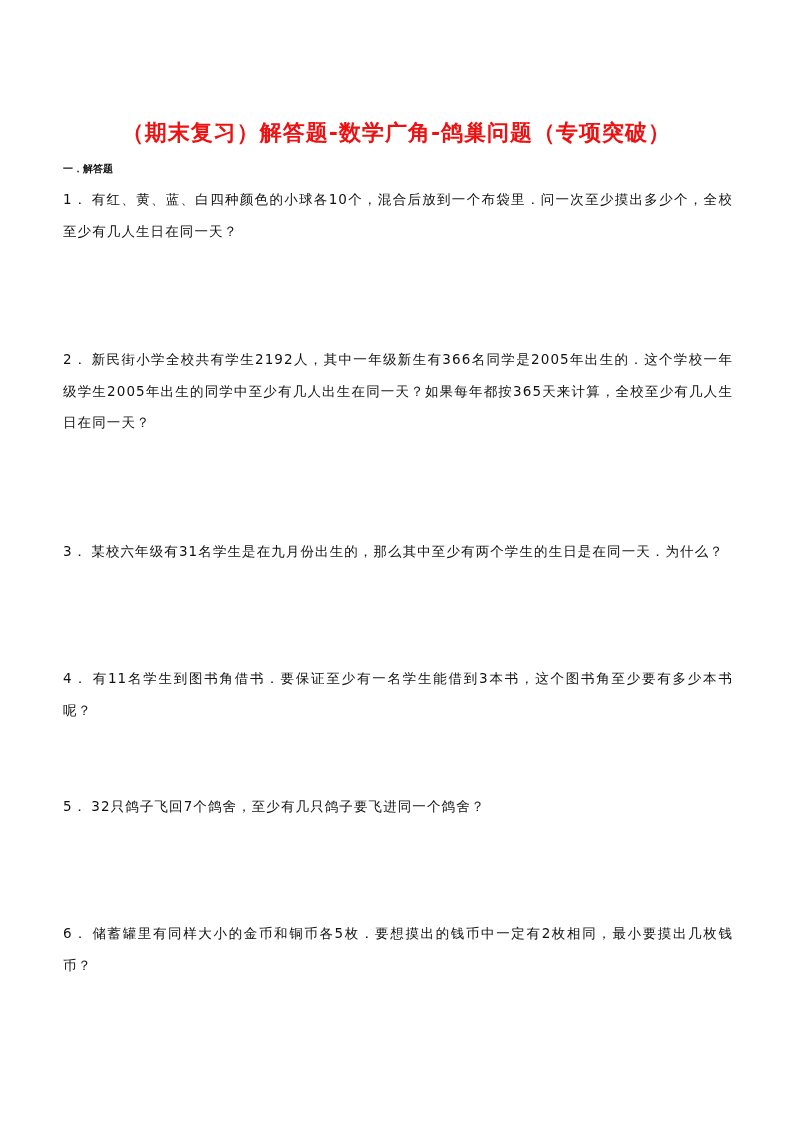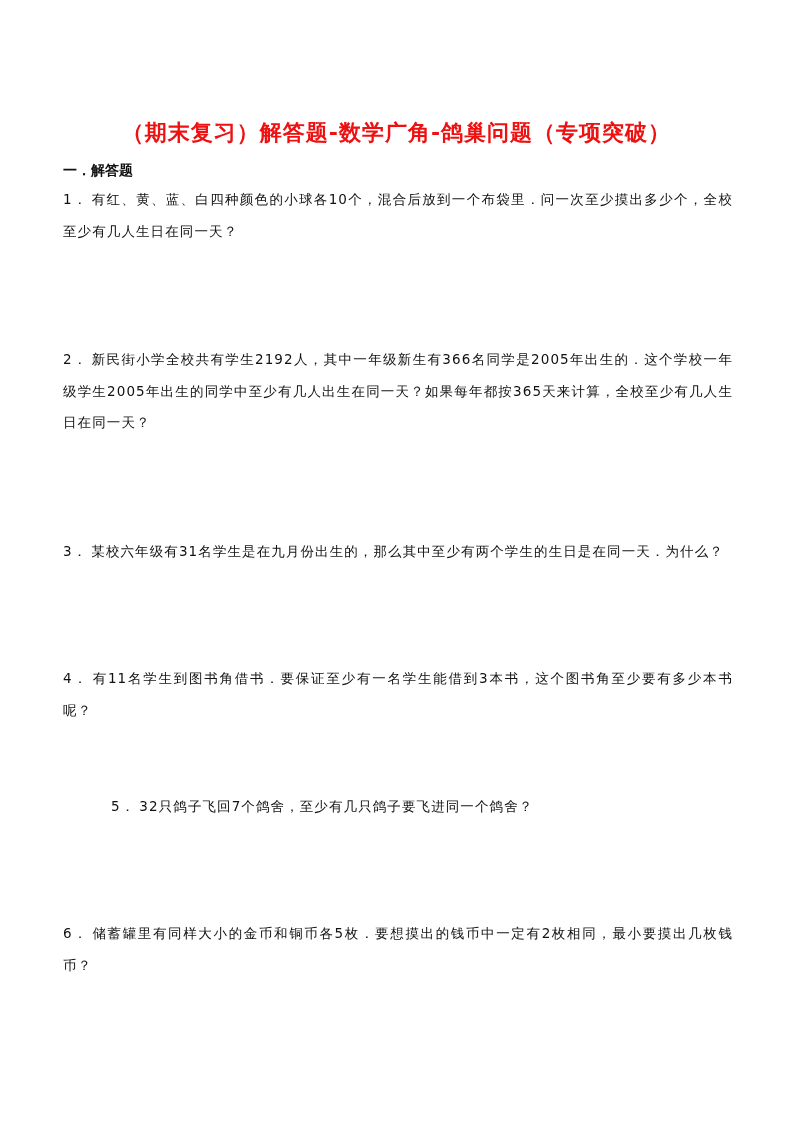--- a/index.html
+++ b/index.html
@@ -9,21 +9,21 @@
       color: #111111;
     }
     .title {
       position: absolute; left: 0; top: 118px; width: 793px;
       text-align: center; font-size: 22px; font-weight: bold;
       color: #ee1111; letter-spacing: 1px;
       font-family: "DejaVu Sans", "Liberation Sans", sans-serif;
     }
     .section {
       position: absolute; left: 63px; top: 162px;
-      font-size: 14px; font-weight: bold;
+      font-size: 10px; font-weight: bold;
       font-family: Liberation Mono, monospace;
     }
     .q {
       position: absolute; left: 63px; width: 670px;
       font-size: 13.5px; line-height: 31.5px; letter-spacing: 1.1px;
       font-family: "DejaVu Sans", "Liberation Sans", sans-serif;
       text-align: justify;
     }
     .q .num { margin-right: 4px; }
   </style>
@@ -42,19 +42,19 @@
 </div>
 
 <div class="q" style="top:536px;">
   <span class="num">3．</span><span>某校六年级有31名学生是在九月份出生的，那么其中至少有两个学生的生日是在同一天．为什么？</span>
 </div>
 
 <div class="q" style="top:663px;">
   <span class="num">4．</span><span>有11名学生到图书角借书．要保证至少有一名学生能借到3本书，这个图书角至少要有多少本书呢？</span>
 </div>
 
-<div class="q" style="top:791px;margin-left:48px;">
+<div class="q" style="top:791px;">
   <span class="num">5．</span><span>32只鸽子飞回7个鸽舍，至少有几只鸽子要飞进同一个鸽舍？</span>
 </div>
 
 <div class="q" style="top:918px;">
   <span class="num">6．</span><span>储蓄罐里有同样大小的金币和铜币各5枚．要想摸出的钱币中一定有2枚相同，最小要摸出几枚钱币？</span>
 </div>
 
 </body></html>

